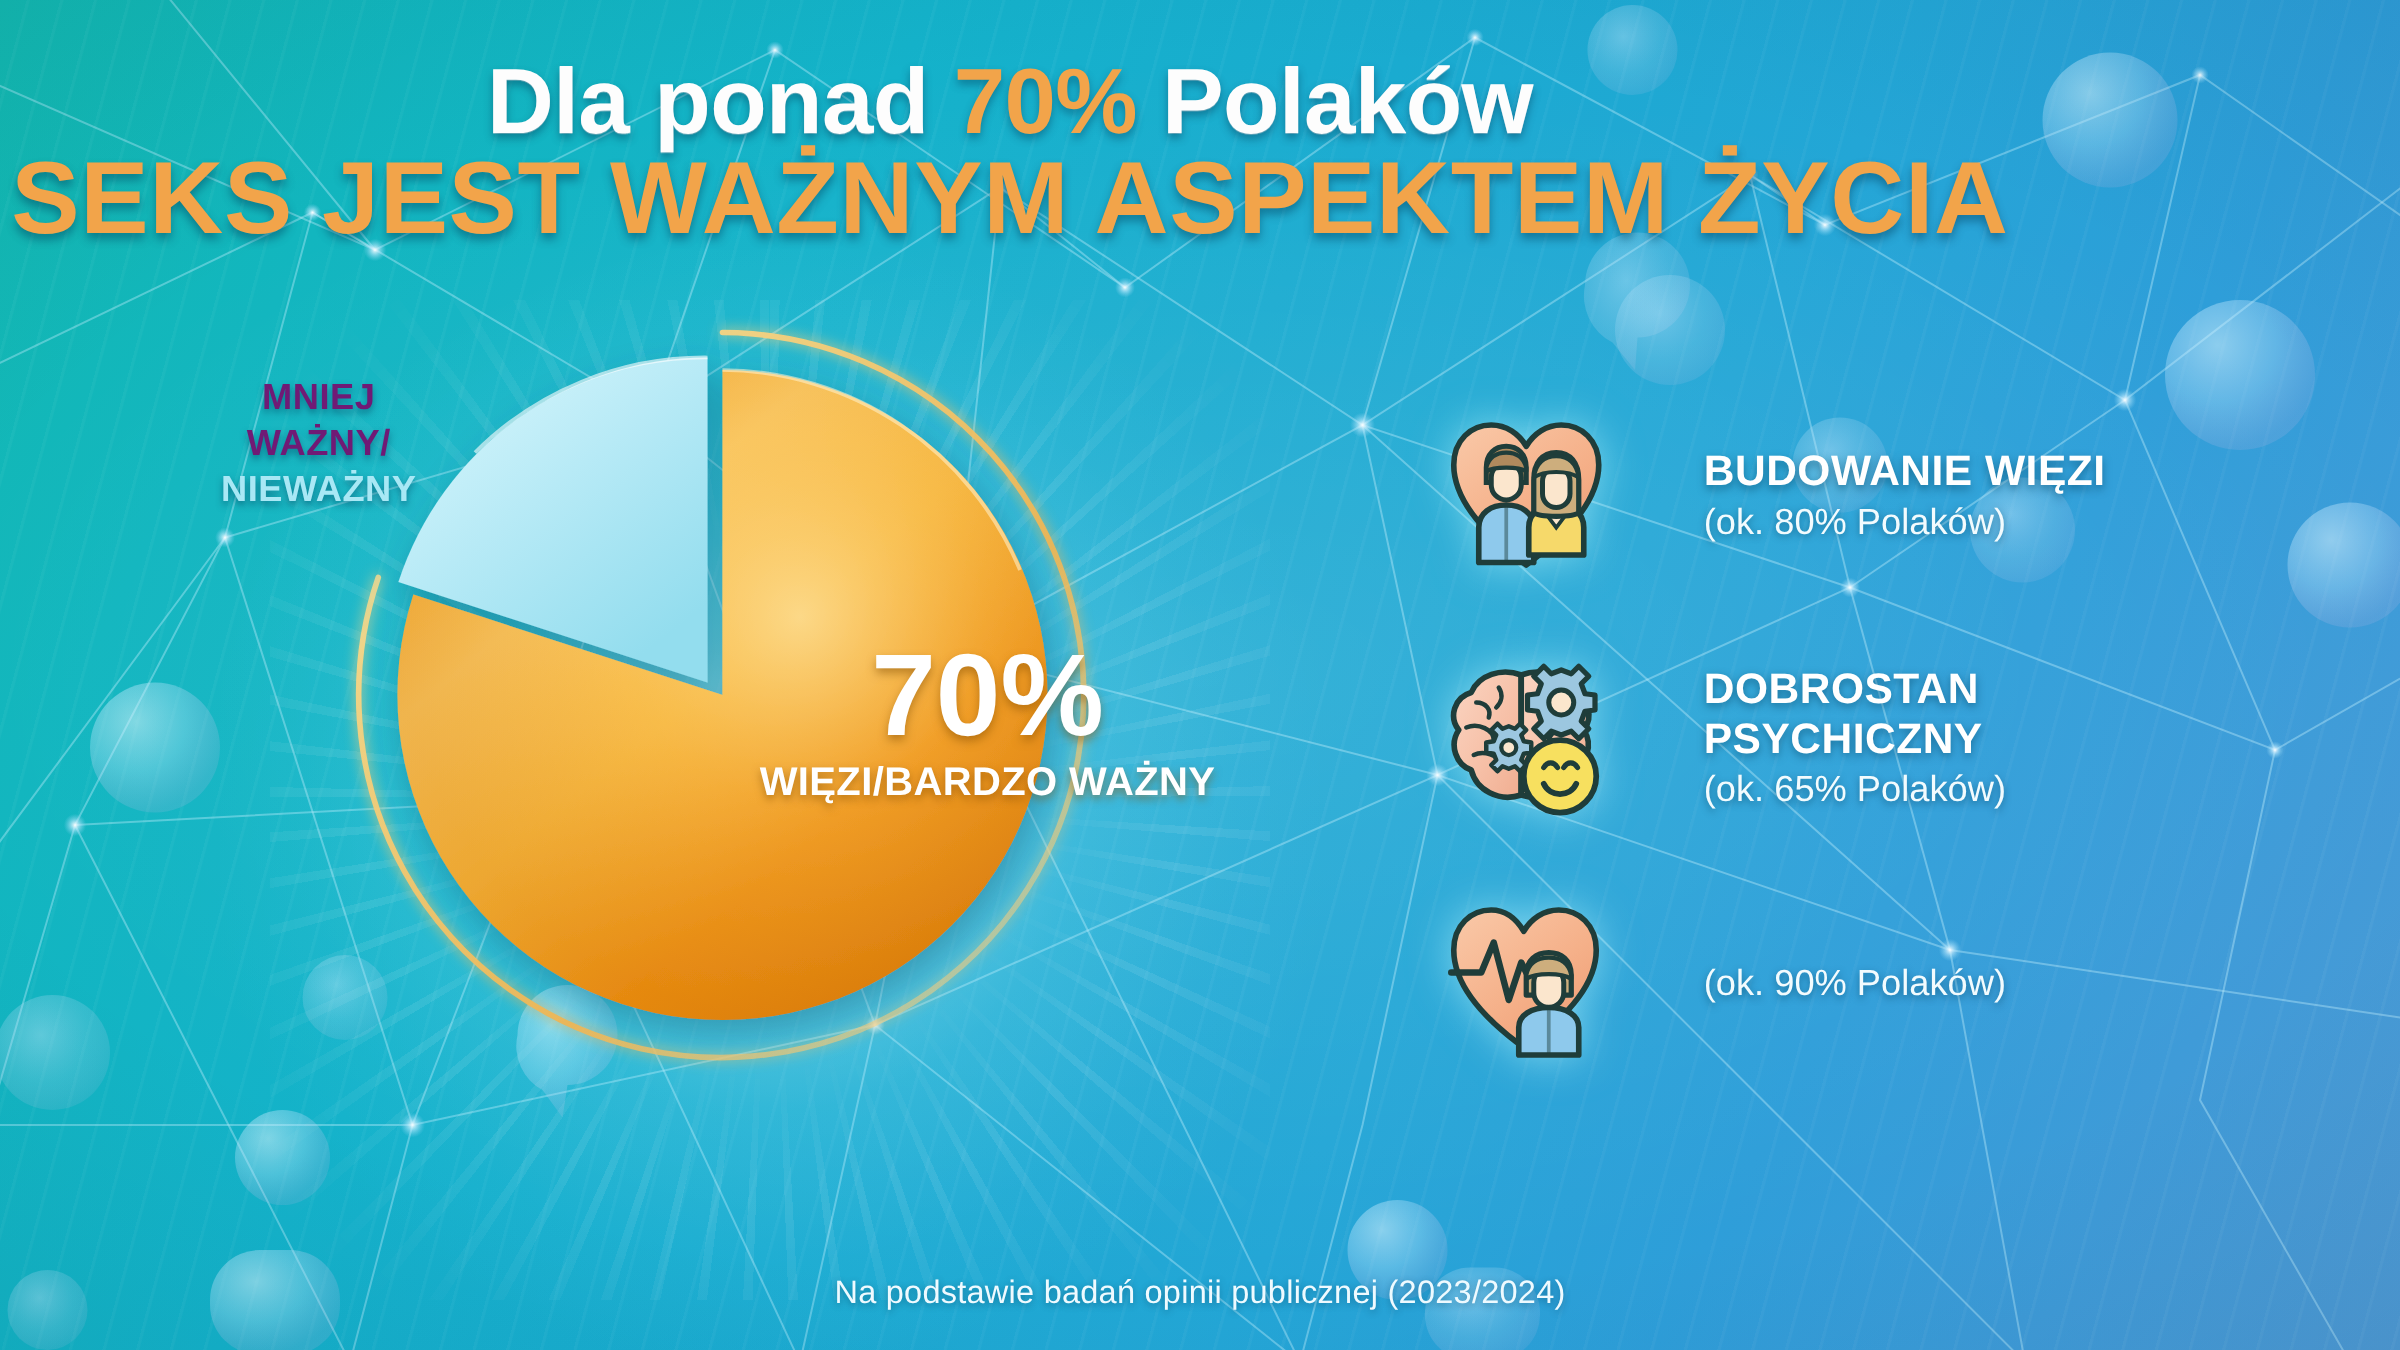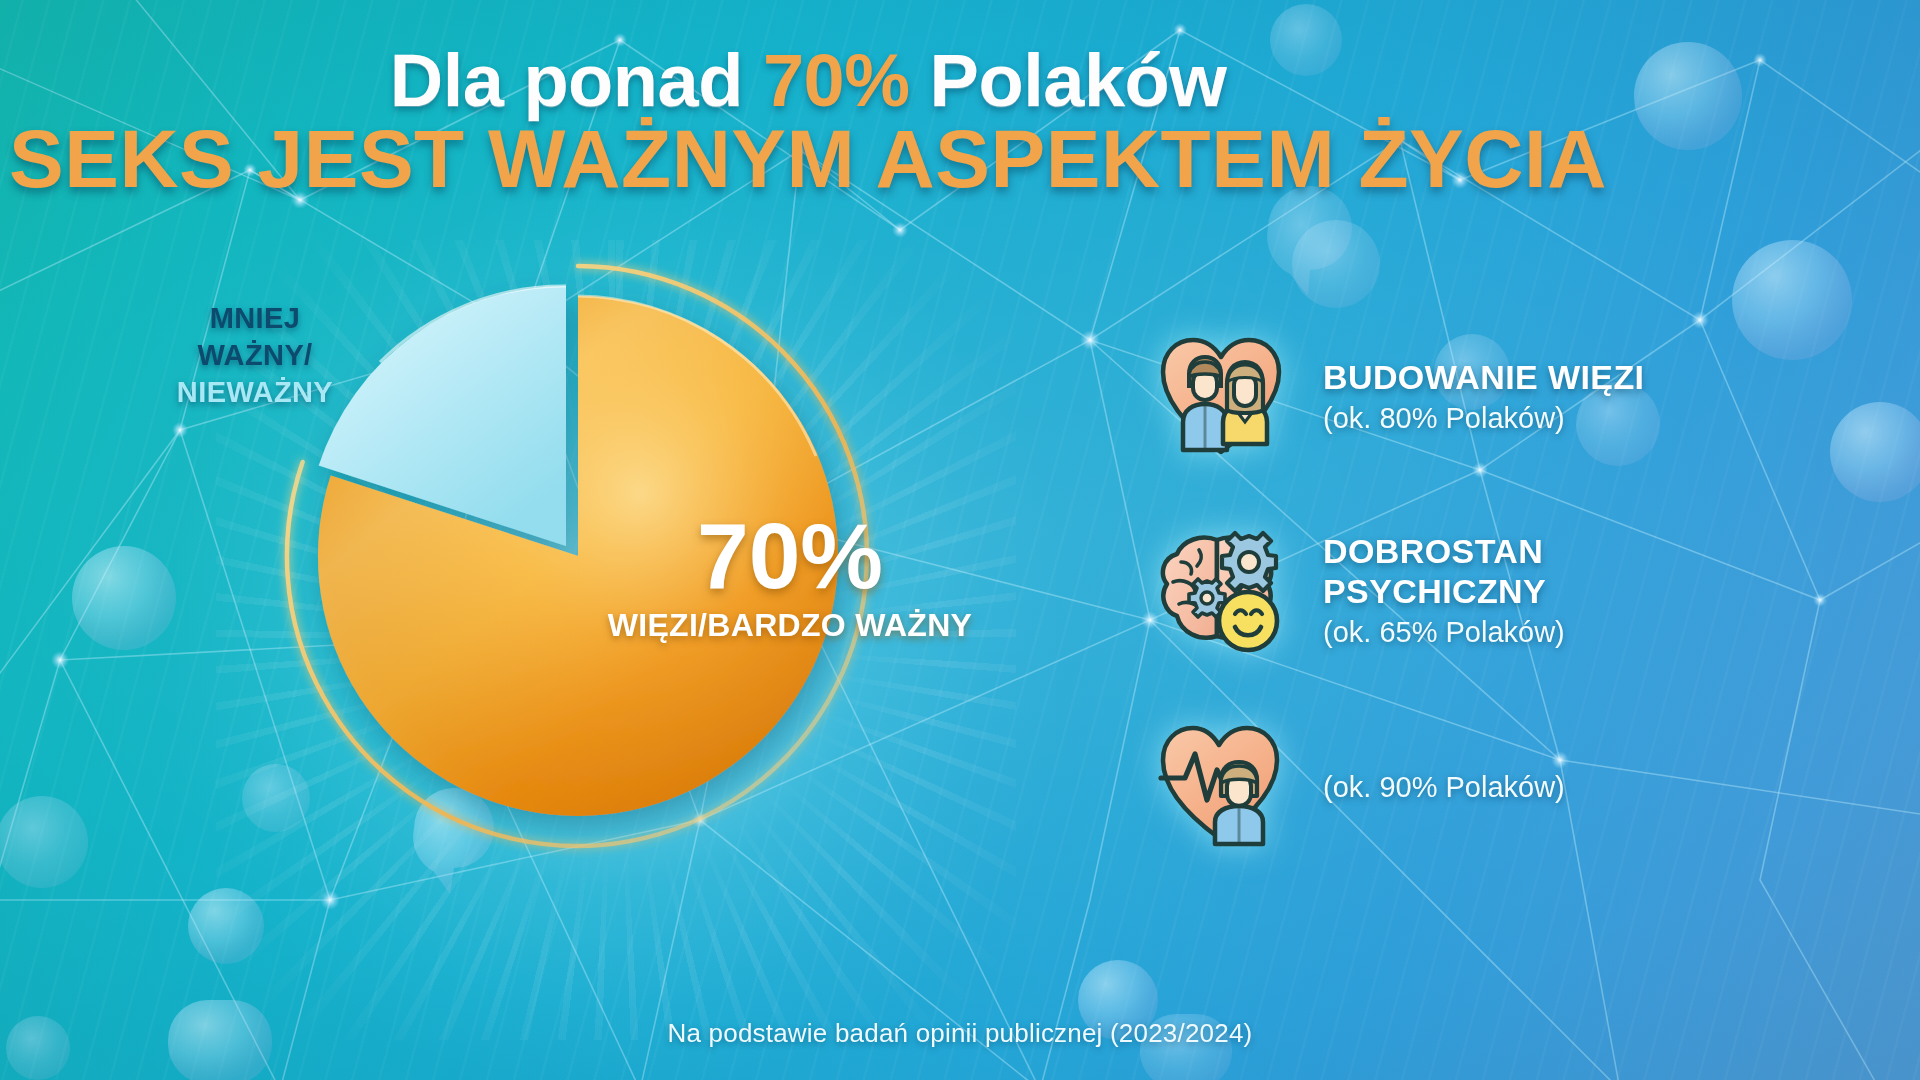--- a/index.html
+++ b/index.html
@@ -95,32 +95,32 @@
   }
   .pie-sub {
     margin-top:6px; font-size:32px; font-weight:bold; color:#fff;
     letter-spacing:.3px; white-space:nowrap;
     text-shadow:0 3px 7px rgba(130,75,0,.55);
   }
   .pie-left-label {
     position:absolute; left:110px; top:300px; width:290px; text-align:center;
     font-size:29px; font-weight:bold; line-height:1.28; letter-spacing:.4px;
   }
-  .pll-a { color:#0c4a6e; text-shadow:0 3px 6px rgba(0,55,85,.5); }
+  .pll-a { color:#701a75; text-shadow:0 3px 6px rgba(0,55,85,.5); }
   .pll-b { color:#a8e8f5; text-shadow:0 3px 6px rgba(0,55,85,.5); }
 
   
   .features { position:absolute; left:1155px; top:330px; width:740px; }
   .feature { display:flex; align-items:center; gap:36px; }
   .feature + .feature { margin-top:62px; }
   .feat-icon {
     flex:0 0 auto; width:132px; height:132px; position:relative;
     filter:drop-shadow(0 0 16px rgba(190,250,255,.55));
   }
-  .feat-text { flex:1 1 auto; padding-top:2px; }
+  .feat-text { flex:1 1 auto; padding-top:2px;margin-left:40px; }
   .feat-title {
     font-size:34px; font-weight:bold; color:#fff; line-height:1.16;
     letter-spacing:.4px; text-shadow:0 3px 7px rgba(0,55,85,.5);
     white-space:pre-line;
   }
   .feat-note {
     margin-top:4px; font-size:29px; color:#f2fbfe; line-height:1.2;
     text-shadow:0 2px 6px rgba(0,55,85,.5);
   }
 

